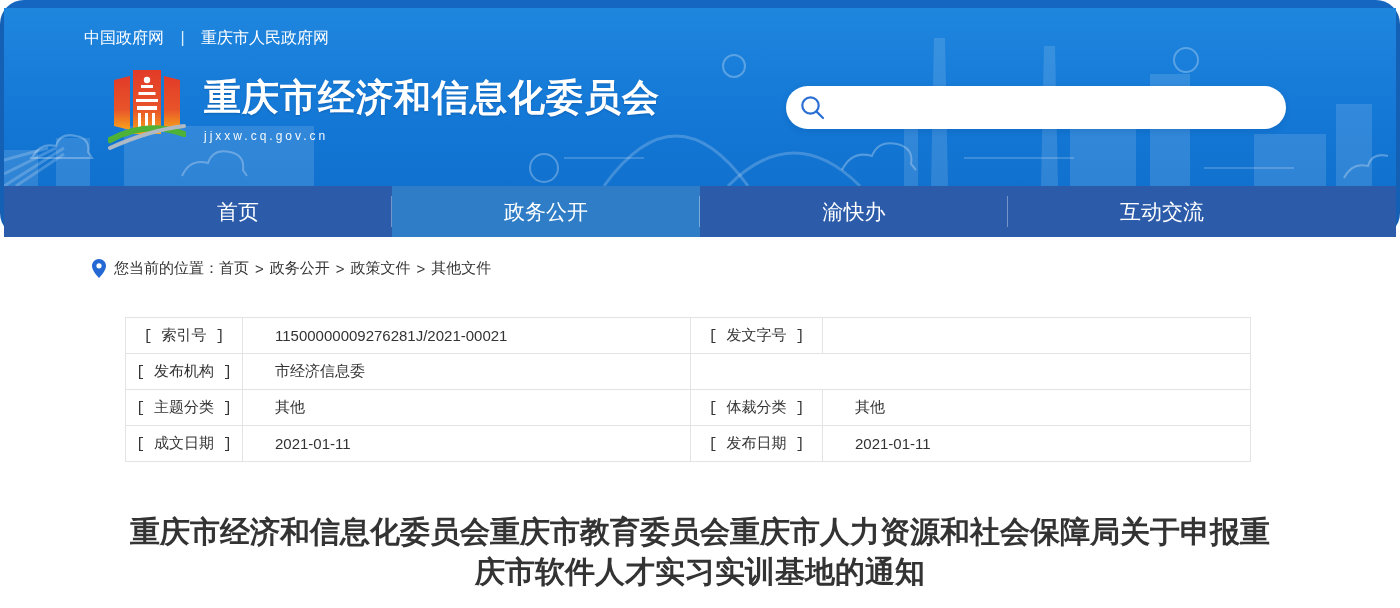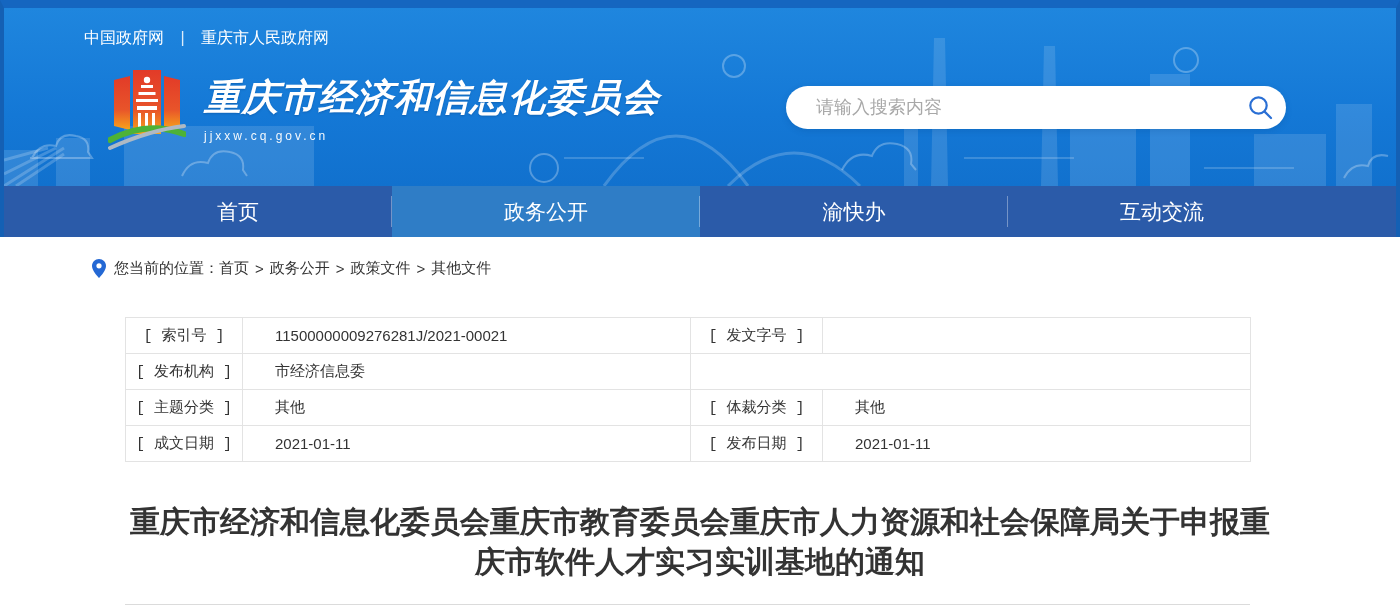--- a/index.html
+++ b/index.html
@@ -1,35 +1,35 @@
 <!DOCTYPE html>
 <html><head>
 <meta charset="utf-8">
 <style>
   * { margin:0; padding:0; box-sizing:border-box; }
   html,body { width:1400px; height:608px; overflow:hidden; background:#ffffff;
     font-family:"Liberation Sans","DejaVu Sans",sans-serif; }
 
   
   .header-wrap { position:relative; width:1400px;
-    border-left:4px solid #1460B4; border-right:4px solid #1460B4; border-top:8px solid #1566C0; }
+    border-left:4px solid #1460B4; border-right:4px solid #1460B4; border-top:8px solid #1566C0;border-radius:24px; }
   .banner { position:relative; height:178px; overflow:hidden;
     background:linear-gradient(180deg,#1F86DE 0%,#1478D6 60%,#1171CE 100%); }
   .banner svg.sky { position:absolute; left:0; top:0; }
 
   .topbar { position:absolute; top:20px; left:80px; right:104px;
     display:flex; justify-content:space-between; color:#ffffff; font-size:16px; }
   .topbar a { color:#ffffff; text-decoration:none; }
   .sep { margin:0 12px; opacity:.85; }
   .gap { display:inline-block; width:22px; }
 
   .logo-row { position:absolute; left:104px; top:58px; display:flex; align-items:flex-start; }
   .emblem { width:78px; height:90px; margin-right:18px; }
   .site-text .site-name { color:#ffffff; font-size:37px; font-weight:bold; letter-spacing:1px;
-    line-height:44px; margin-top:10px; text-shadow:0 1px 2px rgba(0,40,90,.25);font-style:italic; }
+    line-height:44px; margin-top:10px; text-shadow:0 1px 2px rgba(0,40,90,.25); }
   .site-text .site-url { color:#ffffff; font-size:12px; letter-spacing:3px; margin-top:9px; opacity:.95; }
 
   .search-box { position:absolute; left:782px; top:78px; width:500px; height:43px;
     background:#ffffff; border-radius:22px; display:flex; align-items:center;
     box-shadow:0 2px 6px rgba(6,60,120,.18); }
   .search-box input { flex:1; border:none; outline:none; background:transparent;
     font-size:18px; color:#333; padding:0 10px 0 30px; font-family:inherit; }
   .search-box input::placeholder { color:#A8A8A8; }
   .search-btn { width:52px; height:43px; border:none; background:transparent; cursor:pointer;
     display:flex; align-items:center; justify-content:center; }
@@ -49,21 +49,21 @@
   .breadcrumb .pin { margin-right:8px; }
   .breadcrumb a { color:#333; text-decoration:none; }
   .crumb-sep { margin:0 6px; color:#333; }
 
   table.meta { width:1125px; margin:36px 0 0 125px; border-collapse:collapse; table-layout:fixed; }
   table.meta td { border:1px solid #E3E3E3; height:36px; font-size:15px; color:#333;
     background:#ffffff; overflow:hidden; white-space:nowrap; }
   td.lbl { text-align:center;font-family:Liberation Mono, monospace; }
   td.val { font-size:16px; padding-left:32px; }
 
-  .doc-title { width:1160px; margin:40px auto 0 auto; text-align:center;
+  .doc-title { width:1160px; margin:50px auto 0 auto; text-align:center;
     font-size:30px; font-weight:bold; color:#333; line-height:40px; }
 
   .bottom-rule { width:1125px; margin:22px 0 0 125px; border-top:1px solid #DBDBDB; height:1px; }
 </style>
 </head>
 <body>
 
 <div class="header-wrap">
   <div class="banner">
 
@@ -130,21 +130,20 @@
         <path d="M2 74 Q 39 54 76 68" stroke="#4DB237" stroke-width="6" fill="none" stroke-linecap="round"></path>
         <path d="M2 82 Q 42 64 76 60" stroke="#AEB9C4" stroke-width="4" fill="none" stroke-linecap="round"></path>
       </svg>
       <div class="site-text">
         <div class="site-name">重庆市经济和信息化委员会</div>
         <div class="site-url">jjxxw.cq.gov.cn</div>
       </div>
     </div>
 
     <div class="search-box">
-      <input type="text" placeholder="请输入搜索内容" style="">
       <button class="search-btn">
         <svg width="27" height="27" viewBox="0 0 27 27">
           <circle cx="11.5" cy="11.5" r="8.2" fill="none" stroke="#2A6FD4" stroke-width="2.2"></circle>
           <line x1="17.6" y1="17.6" x2="24" y2="24" stroke="#2A6FD4" stroke-width="2.2" stroke-linecap="round"></line>
         </svg>
       </button>
     </div>
   </div>
 
   <div class="nav">

